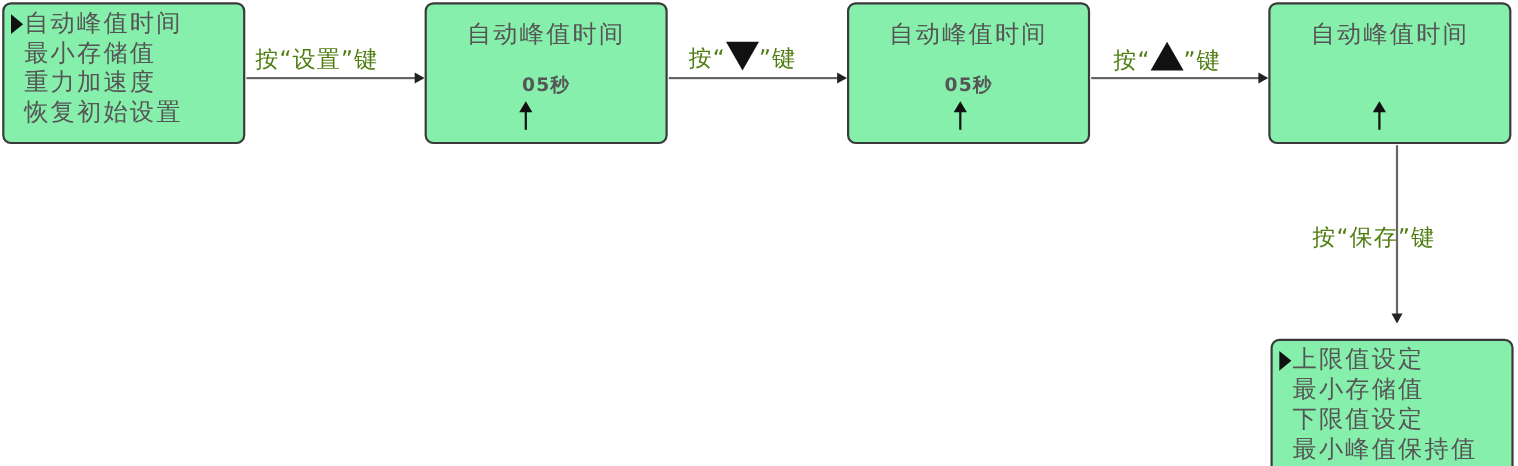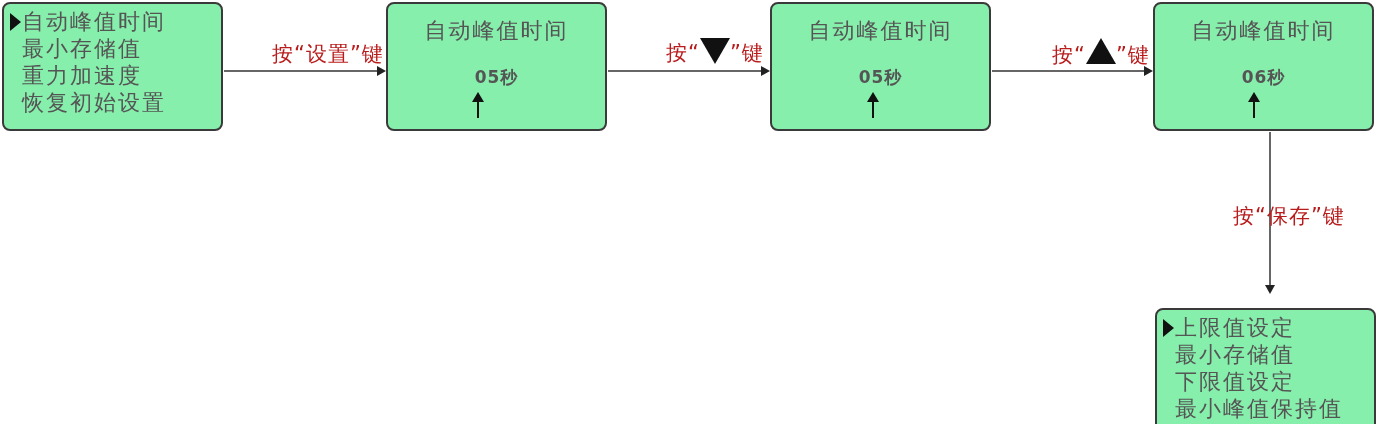--- a/index.html
+++ b/index.html
@@ -11,21 +11,21 @@
   .menu-item.sel::before { content:""; position:absolute; left:0; top:5px; width:0; height:0;
          border-top:9px solid transparent; border-bottom:9px solid transparent; border-left:11px solid #111; }
   .scr-title { position:absolute; left:0; right:0; top:12px; text-align:center; font-size:22px; letter-spacing:2px; color:#555; }
   .scr-value { position:absolute; left:0; right:0; top:62px; text-align:center; font-size:17px; letter-spacing:1px; color:#555;font-weight:bold; }
   .cursor { position:absolute; top:92px; width:2px; height:22px; background:#111; }
   .cursor::before { content:""; position:absolute; left:-5px; top:-4px; border-left:6px solid transparent; border-right:6px solid transparent; border-bottom:10px solid #111; }
   .hline { position:absolute; height:1.5px; background:#666; }
   .hline::after { content:""; position:absolute; right:-2px; top:-4px; border-top:5px solid transparent; border-bottom:5px solid transparent; border-left:9px solid #222; }
   .vline { position:absolute; width:1.5px; background:#666; }
   .vline::after { content:""; position:absolute; bottom:-2px; left:-4px; border-left:5px solid transparent; border-right:5px solid transparent; border-top:9px solid #222; }
-  .label { position:absolute; font-size:21px; color:#b91c1c; letter-spacing:1px; white-space:nowrap;margin-left:40px; }
+  .label { position:absolute; font-size:21px; color:#4d7c0f; letter-spacing:1px; white-space:nowrap; }
   .tri-down { display:inline-block; width:0; height:0; border-left:15px solid transparent; border-right:15px solid transparent; border-top:26px solid #111; vertical-align:-4px; }
   .tri-up { display:inline-block; width:0; height:0; border-left:15px solid transparent; border-right:15px solid transparent; border-bottom:26px solid #111; vertical-align:-2px; }
 </style>
 </head>
 <body>
 
 <div class="box menu" style="left:2px;top:2px;width:221px;height:129px;">
   <div class="menu-item sel">自动峰值时间</div>
   <div class="menu-item">最小存储值</div>
   <div class="menu-item">重力加速度</div>
@@ -54,21 +54,20 @@
   <div class="cursor" style="left:100px;"></div>
 </div>
 
 <div class="label" style="left:1012px;top:38px;">
   <span>按“</span><span class="tri-up"></span><span>”键</span>
 </div>
 <div class="hline" style="left:992px;top:70px;width:159px;"></div>
 
 <div class="box" style="left:1153px;top:2px;width:221px;height:129px;">
   <div class="scr-title">自动峰值时间</div>
-  <div class="scr-value">06秒</div>
   <div class="cursor" style="left:98px;"></div>
 </div>
 
 <div class="vline" style="left:1269px;top:132px;height:160px;"></div>
 <div class="label" style="left:1193px;top:202px;">
   <span>按“</span><span>保存</span><span>”键</span>
 </div>
 
 <div class="box menu" style="left:1155px;top:308px;width:221px;height:129px;">
   <div class="menu-item sel">上限值设定</div>

